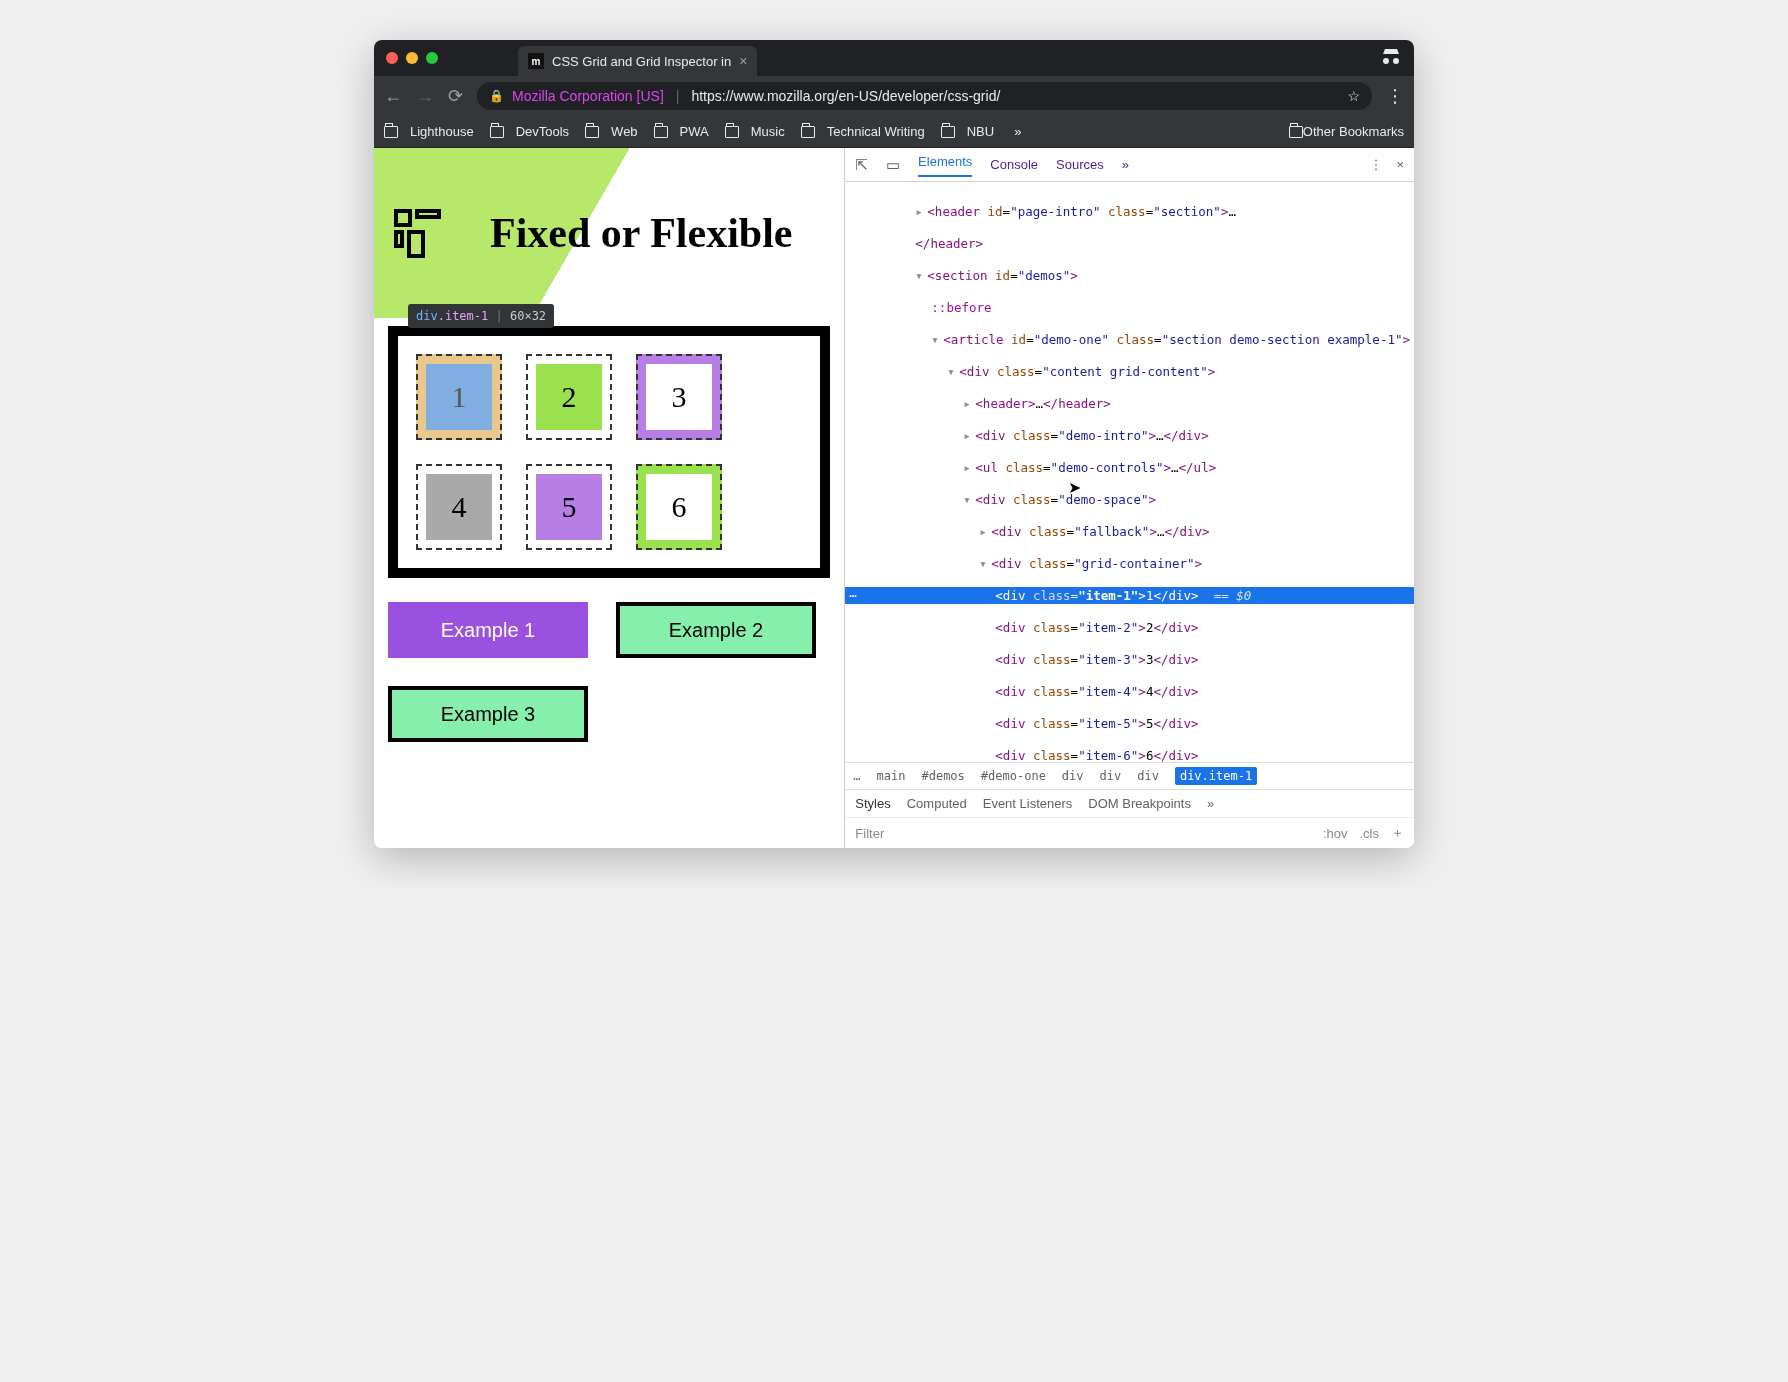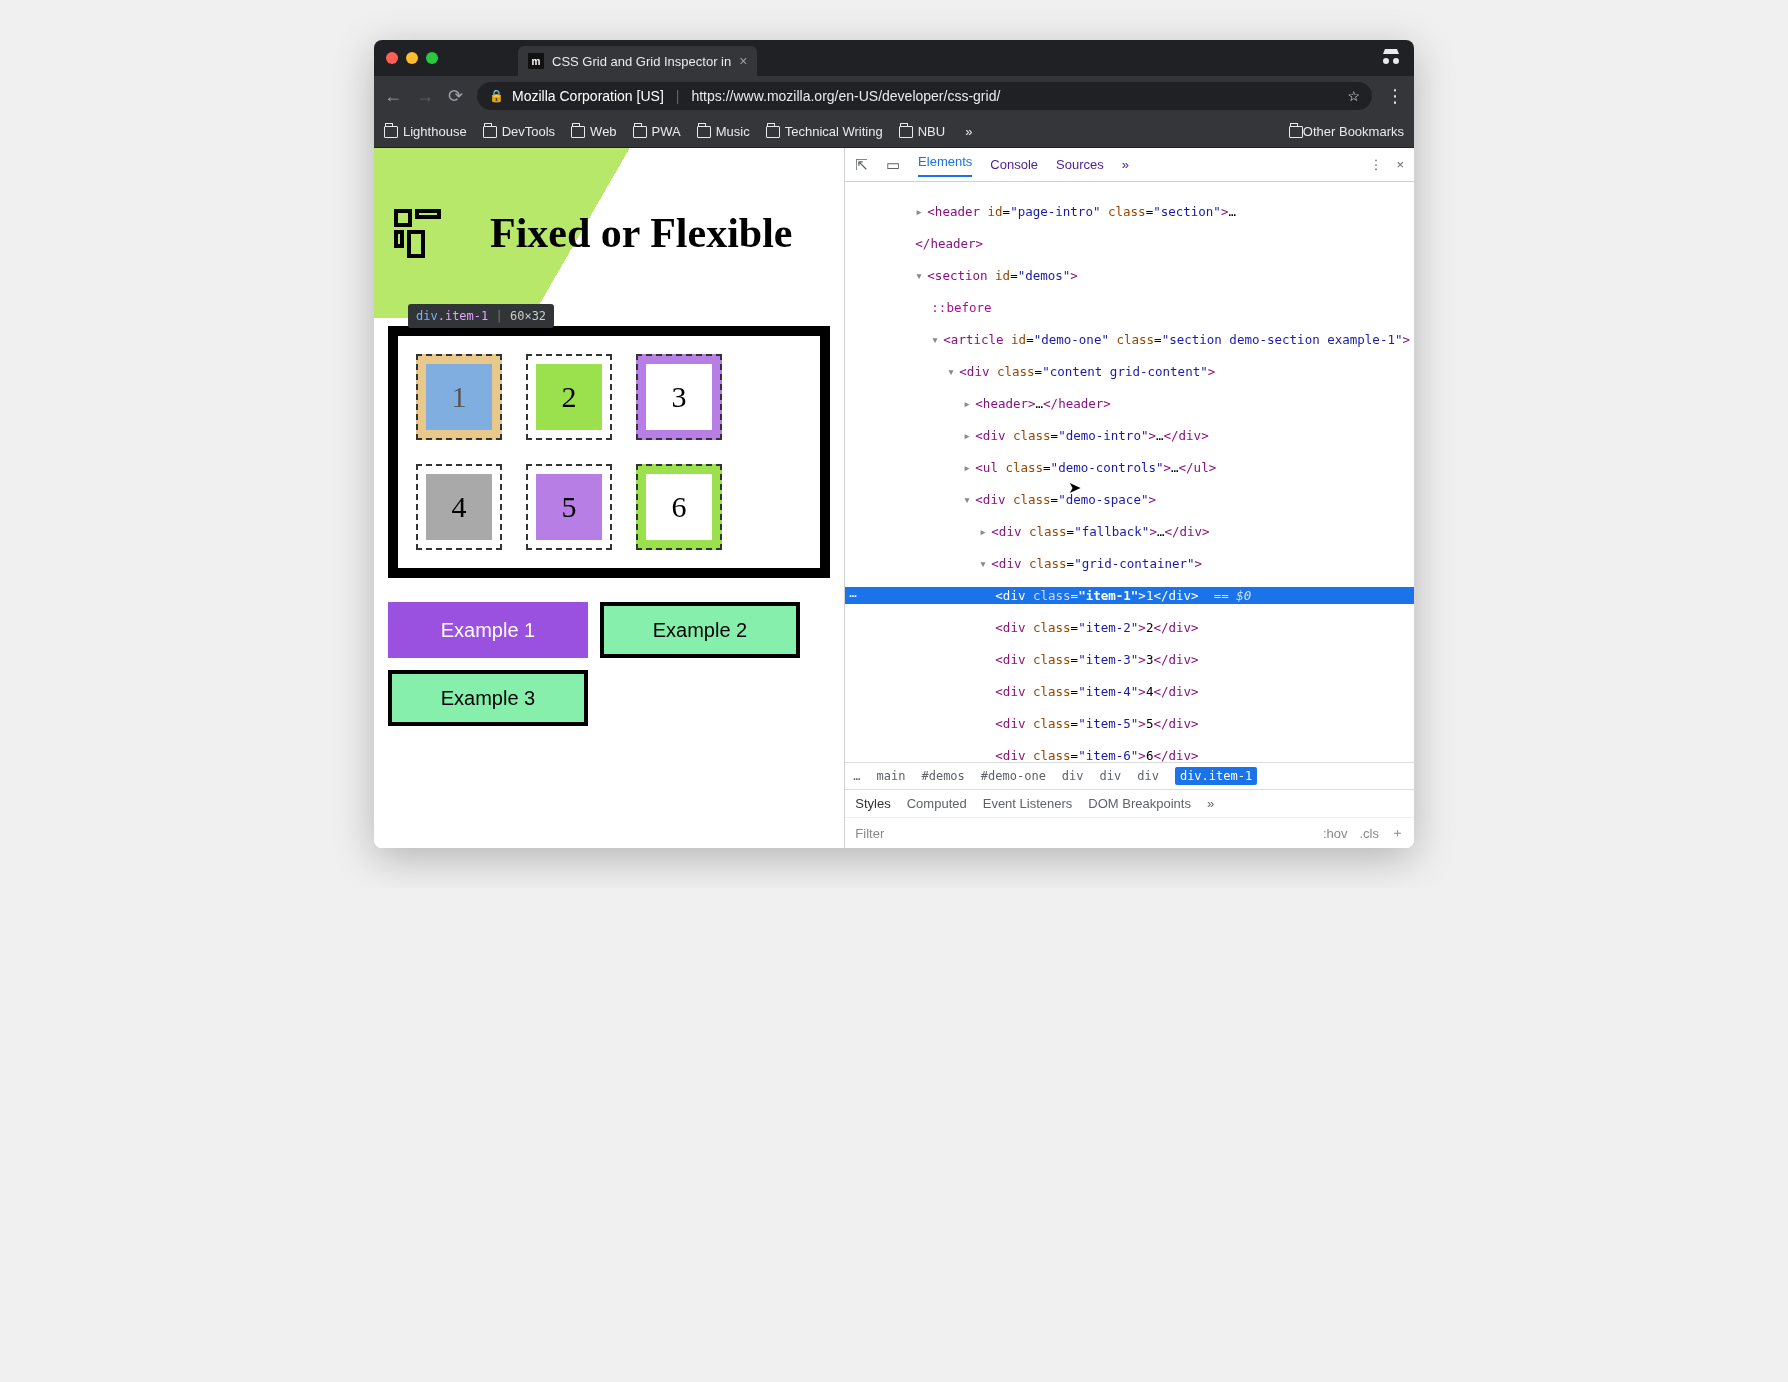--- a/index.html
+++ b/index.html
@@ -69,37 +69,37 @@
   border-radius: 16px;
   height: 28px;
   display: flex;
   align-items: center;
   padding: 0 12px;
   gap: 8px;
   color: #e8eaed;
   font-size: 14px;
 }
 .lockicon { color: #0f9d58; font-size: 12px; }
-.addrfield .org { color: #ffffff; }
+.addrfield .org { color: #d946ef; }
 .addrfield .bar { color: #5f6368; margin: 0 4px; }
 .addrfield .path { color: #e8eaed; }
 .addrfield .star { margin-left: auto; color: #e8eaed; }
 .menudots { color: #e8eaed; font-size: 18px; }
 .bookmarks {
   background: #35363a;
   height: 32px;
   display: flex;
   align-items: center;
   padding: 0 10px;
   gap: 16px;
   font-size: 13px;
   color: #e8eaed;
   border-bottom: 1px solid #202124;
 }
-.bm-item { display: flex; align-items: center; gap: 5px; }
+.bm-item { display: flex; align-items: center; gap: 12px; }
 .bm-more { margin-left: 4px; color:#e8eaed; }
 .bm-other { margin-left: auto; display:flex; align-items:center; }
 .folder-ico { width:14px;height:12px;border:1px solid #e8eaed;border-radius:1px;display:inline-block;position:relative;}
 .folder-ico::before{content:"";position:absolute;top:-4px;left:0;width:6px;height:3px;border:1px solid #e8eaed;border-bottom:none;border-radius:1px 1px 0 0;}
 
 .content-row { display: flex; height: 700px; }
 .page-pane {
   width: 518px;
   background: #fff;
   overflow: hidden;
@@ -164,21 +164,21 @@
   top: -32px; left: 10px;
   background: #323537; color:#fff;
   font: 12px Menlo, monospace;
   padding: 5px 8px;
   border-radius: 3px;
 }
 .tooltip-badge .tt-tag{color:#6fb5ff;}
 .tooltip-badge .tt-cls{color:#e5a1ff;}
 .tooltip-badge .tt-dim{color:#ccc;}
 .example-btns {
-  display:flex;flex-wrap:wrap;gap:12px;margin:24px 14px;
+  display:flex;flex-wrap:wrap;gap:28px;margin:24px 14px;
 }
 .ex-btn {
   border: 4px solid #000;
   background:#86efac;
   width: 200px; height: 56px;
   display:flex;align-items:center;justify-content:center;
   font-size: 20px;
 }
 .ex-btn.active{background:#9b51e0;color:#fff;border-color:#9b51e0;}
 

